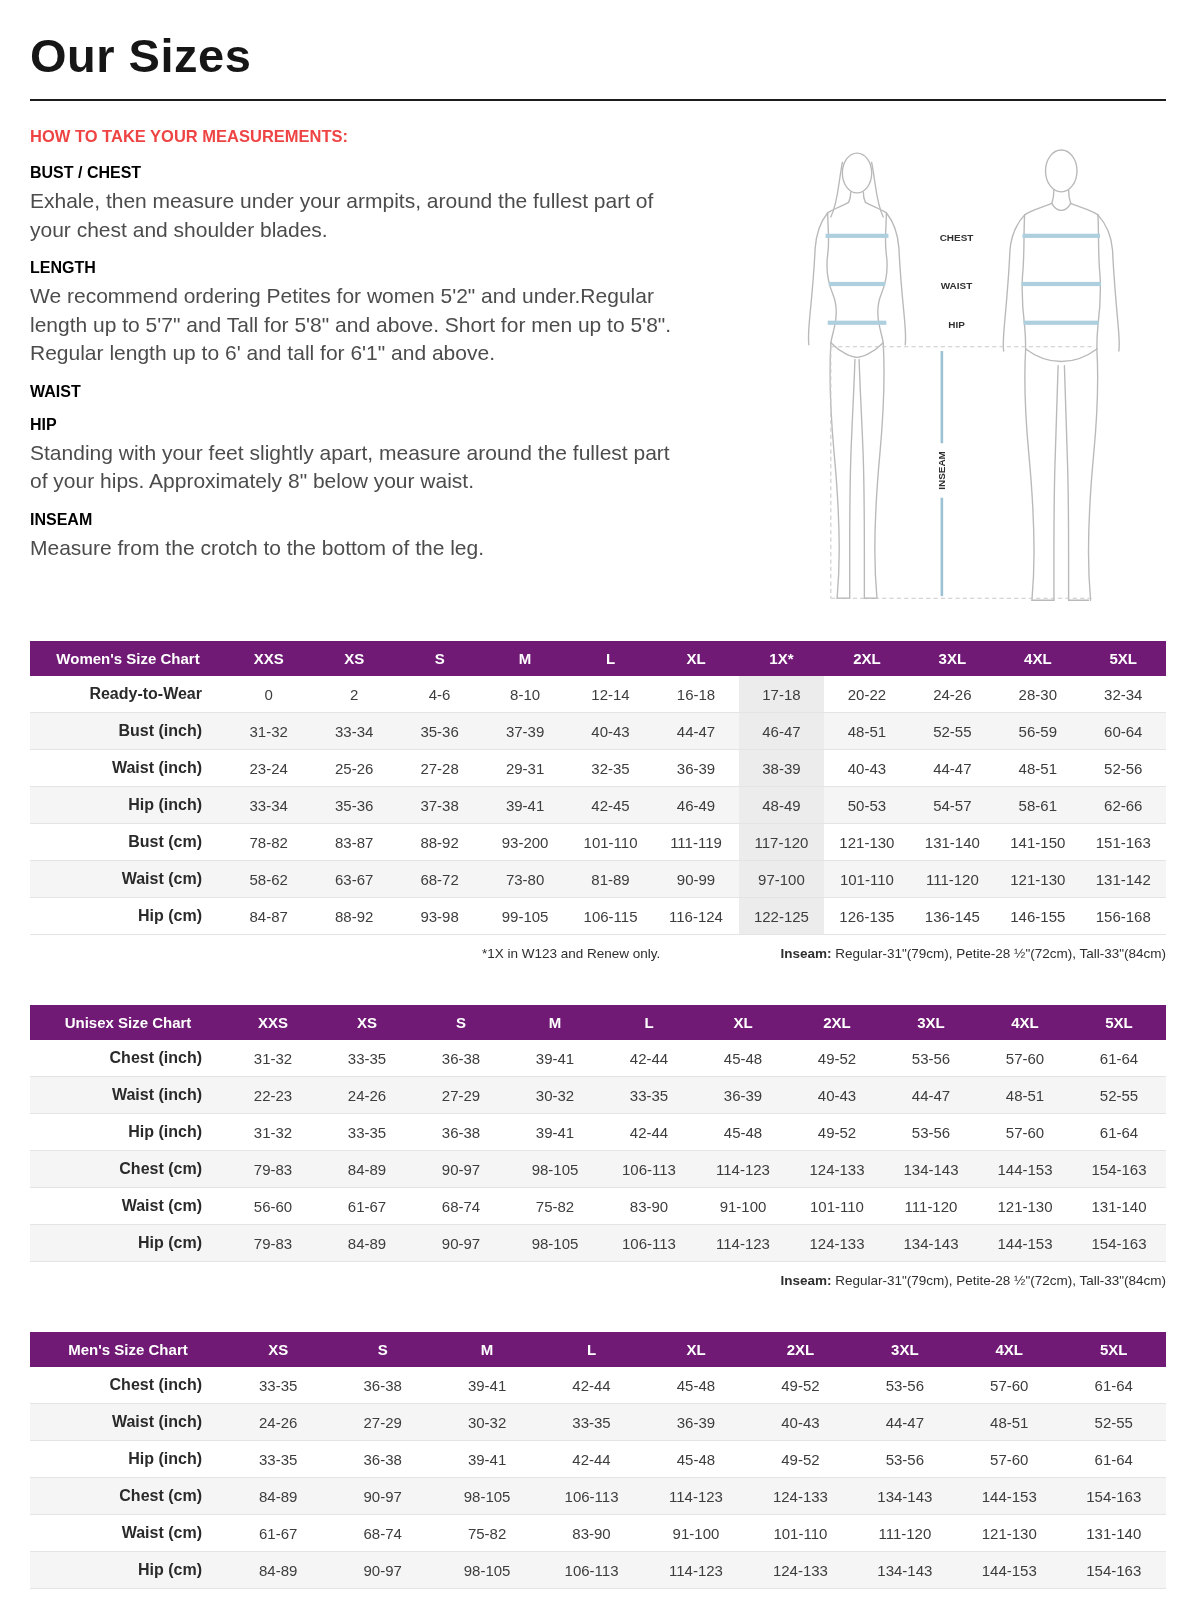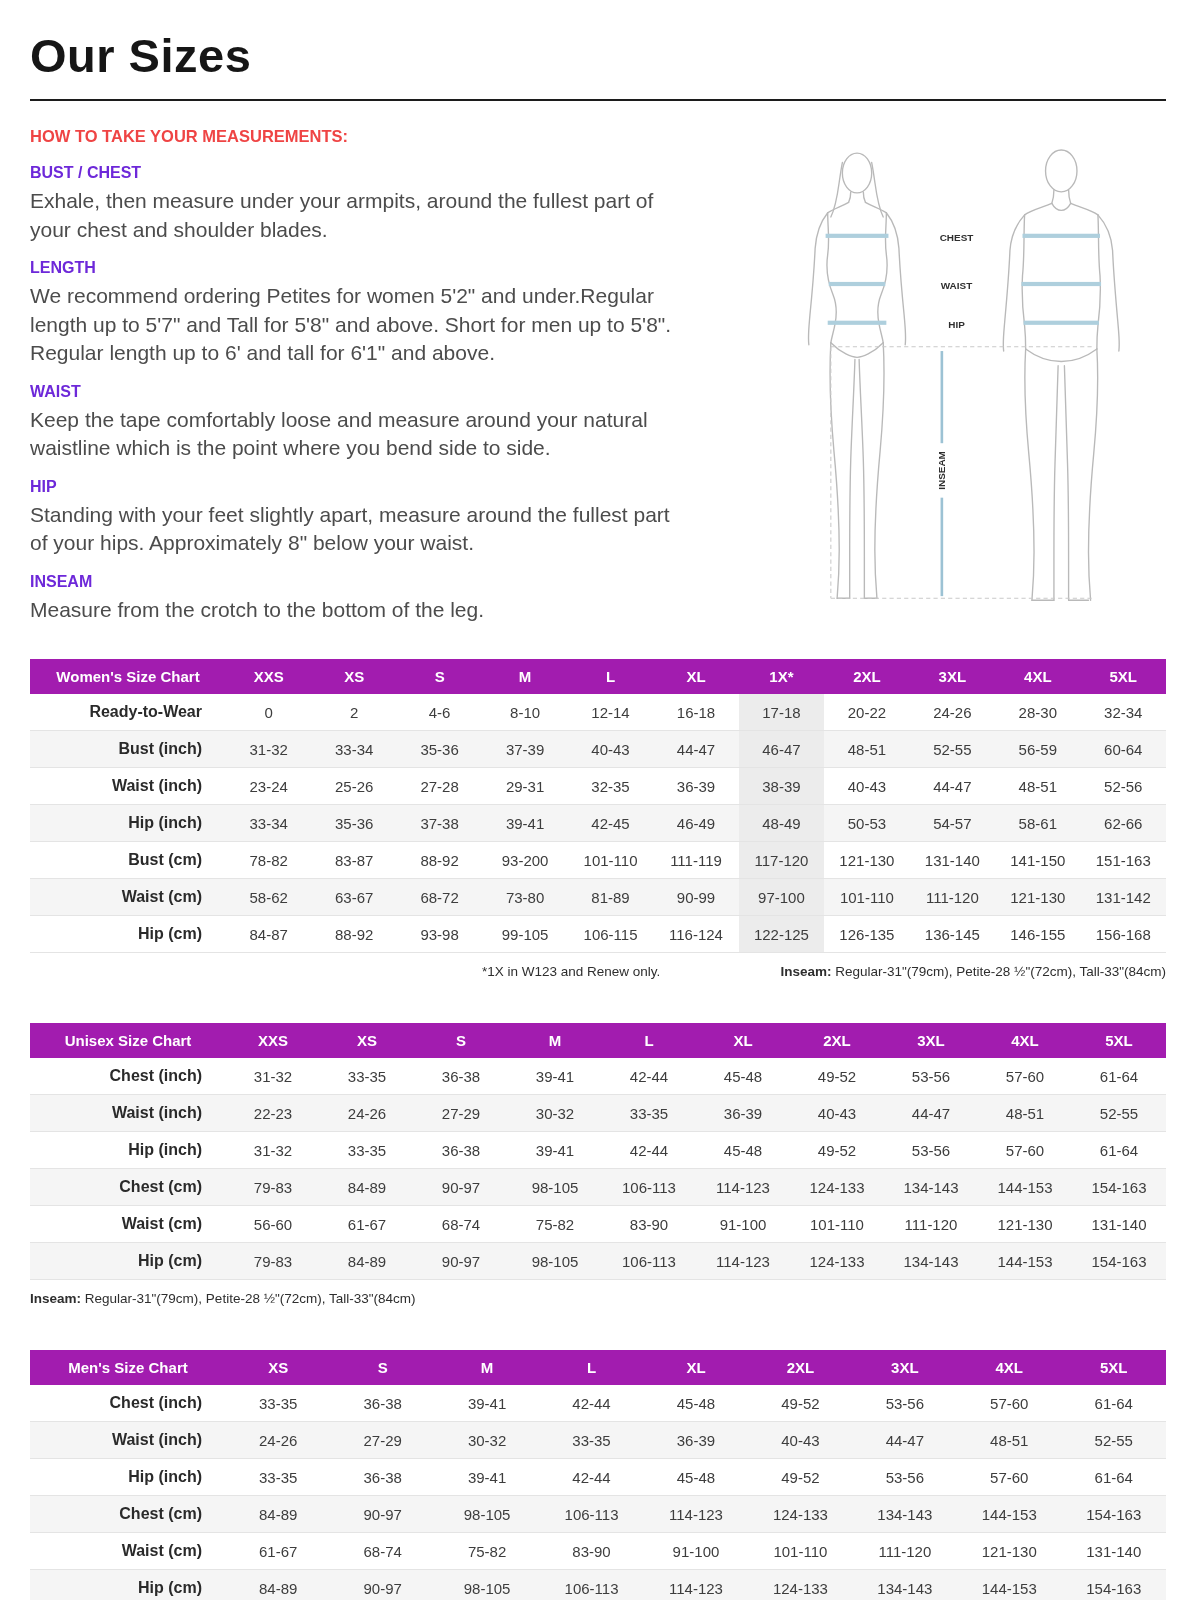--- a/index.html
+++ b/index.html
@@ -21,32 +21,32 @@
   hr.title-rule {
     border: none;
     border-top: 2px solid #1c1c1c;
     margin: 16px 0 24px;
   }
 
   .top { display: flex; gap: 12px; }
   .instructions { flex: 1; min-width: 0; padding-top: 2px; }
   .how-heading { font-size: 16.5px; font-weight: 700; color: #ef4444; margin: 0 0 18px; }
   .section { margin-bottom: 15px; }
-  .section h3 { font-size: 16px; font-weight: 700; color: #6d28d9; margin: 0 0 5px; }
+  .section h3 { font-size: 16px; font-weight: 700; color: #000000; margin: 0 0 5px; }
   .section p { font-size: 21px; line-height: 1.36; margin: 0; color: #4c4c4c; max-width: 650px; }
 
   .figure-wrap { width: 398px; flex: none; padding-top: 4px; }
   .figure-wrap svg { width: 100%; height: auto; display: block; }
 
   .table-block { margin-top: 44px; }
   .table-block.first { margin-top: 20px; }
 
   table.size-table { width: 100%; border-collapse: collapse; table-layout: fixed; }
   table.size-table th {
-    background: #a21caf;
+    background: #701a75;
     color: #fff;
     font-size: 15px;
     font-weight: 700;
     padding: 9px 3px;
     text-align: center;
   }
   table.size-table th.corner { width: 196px; }
   table.size-table td {
     text-align: center;
     font-size: 15px;
@@ -59,21 +59,21 @@
     text-align: right;
     font-weight: 700;
     color: #2a2a2a;
     padding-right: 24px;
     font-size: 16px;
   }
   table.size-table td.hl { background: #ececec; margin-left: 44px; }
 
   .note-row {
     display: flex;
-    justify-content: space-between;
+    justify-content: flex-end;
     align-items: baseline;
     margin-top: 11px;
     font-size: 13.5px;
     color: #2e2e2e;
   }
   .note-mid { margin-right: auto; margin-left: 452px; }
   .note-right b { font-weight: 700; }
 </style>
 </head>
 <body>
@@ -90,21 +90,20 @@
           <div class="section">
             <h3>BUST / CHEST</h3>
             <p>Exhale, then measure under your armpits, around the fullest part of your chest and shoulder blades.</p>
           </div>
           <div class="section">
             <h3>LENGTH</h3>
             <p>We recommend ordering Petites for women 5'2" and under.Regular length up to 5'7" and Tall for 5'8" and above. Short for men up to 5'8". Regular length up to 6' and tall for 6'1" and above.</p>
           </div>
           <div class="section">
             <h3>WAIST</h3>
-            <p>Keep the tape comfortably loose and measure around your natural waistline which is the point where you bend side to side.</p>
           </div>
           <div class="section">
             <h3>HIP</h3>
             <p>Standing with your feet slightly apart, measure around the fullest part of your hips. Approximately 8" below your waist.</p>
           </div>
           <div class="section">
             <h3>INSEAM</h3>
             <p>Measure from the crotch to the bottom of the leg.</p>
           </div>
         </div>

